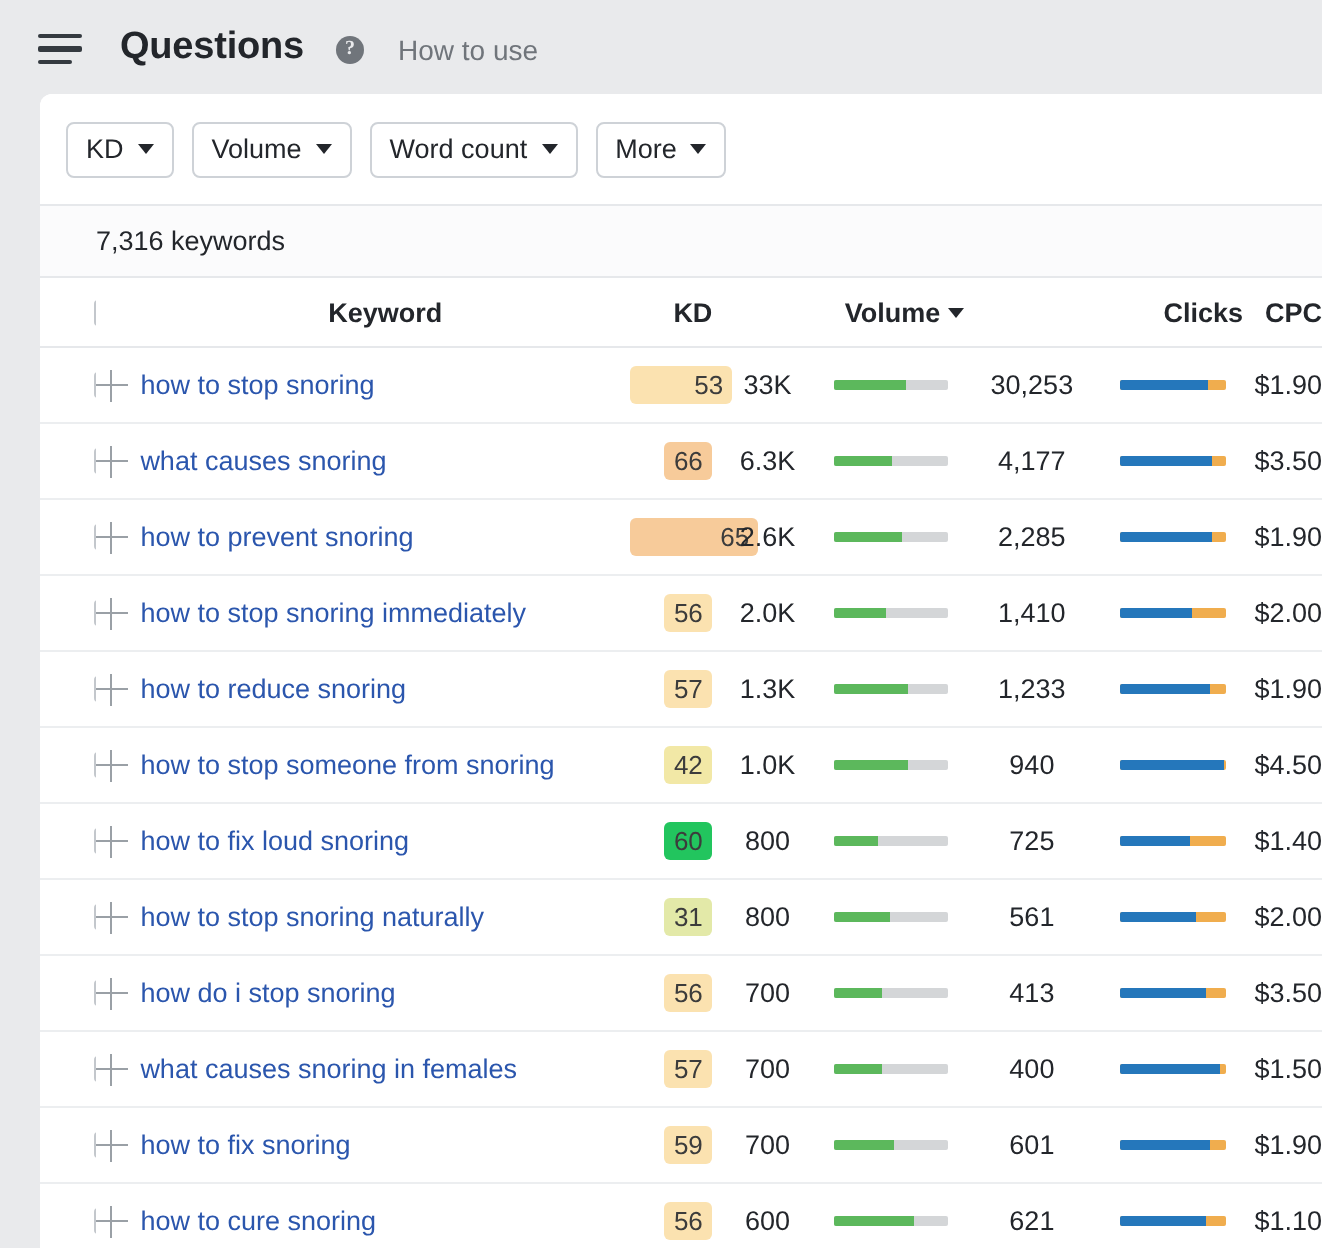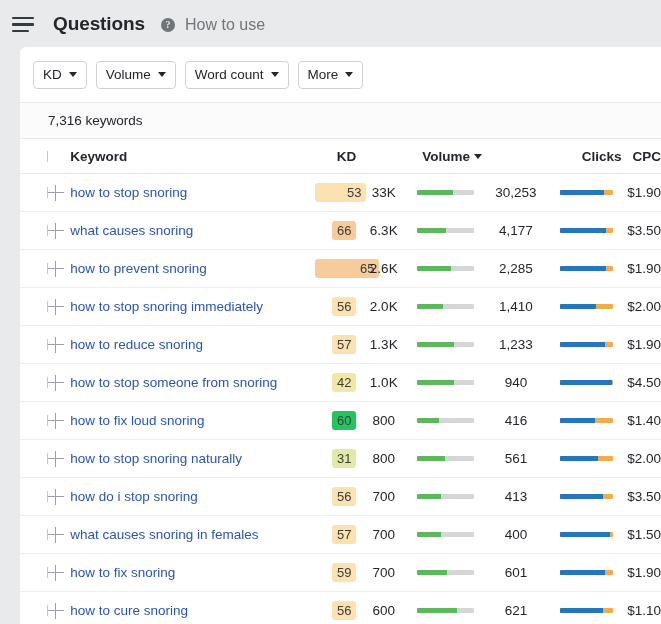--- a/index.html
+++ b/index.html
@@ -36,21 +36,21 @@
   
   .header {
     position: absolute;
     left: 0;
     top: 0;
     right: 0;
     height: 47px;
     background: #e9eaec;
     display: flex;
     align-items: center;
-    padding-left: 12px;
+    padding-left: 19px;
   }
   .hamburger {
     width: 22px;
     height: 22px;
     display: flex;
     flex-direction: column;
     justify-content: center;
     gap: 4px;
     cursor: pointer;
     margin-top: 2px;
@@ -85,23 +85,23 @@
     border-radius: 50%;
     background: #70757b;
     color: #e9eaec;
     font-size: 10px;
     font-weight: bold;
     line-height: 14px;
     text-align: center;
     font-family: "Liberation Serif", serif;
   }
   .howto-label {
-    font-size: 16px;
+    font-size: 14px;
     color: #70757b;
-    margin-left: 10px;
+    margin-left: 17px;
   }
 
   
   .panel {
     position: absolute;
     left: 20px;
     top: 47px;
     right: -20px;
     bottom: 0;
     background: #ffffff;
@@ -342,21 +342,21 @@
         <col class="col-clicks">
           <col class="col-clickbar">
           <col class="col-cpc">
       </colgroup>
       <thead>
         <tr>
           <th class="cell-check">
             <span class="chk"></span>
           </th>
           <th></th>
-          <th style="text-align:left">Keyword</th>
+          <th style="text-align:center">Keyword</th>
           <th class="th-kd">KD</th>
           <th class="th-num" colspan="2">
             <span class="th-vol-wrap">
               <span>Volume</span>
               <span class="sortcaret"></span>
             </span>
           </th>
           <th class="th-num" colspan="2">Clicks</th>
           <th class="th-cpc">CPC</th>
         </tr>
@@ -508,21 +508,21 @@
               <span class="plus"></span>
             </td>
             <td><a class="kwlink">how to fix loud snoring</a></td>
             <td class="td-kd"><span class="kdbadge" style="background: #22c55e;">60</span></td>
             <td class="td-num">800</td>
             <td class="barcell">
               <div class="bar">
                 <div class="bar-fill-green" style="width: 38%;"></div>
               </div>
             </td>
-            <td class="td-num">416</td>
+            <td class="td-num">725</td>
             <td class="barcell">
               <div class="bar2">
                 <div class="bar-fill-blue" style="width: 65%;"></div>
               </div>
             </td>
             <td class="td-cpc">$1.40</td>
           </tr>
           <tr>
             <td class="cell-check">
               <span class="chk"></span>

